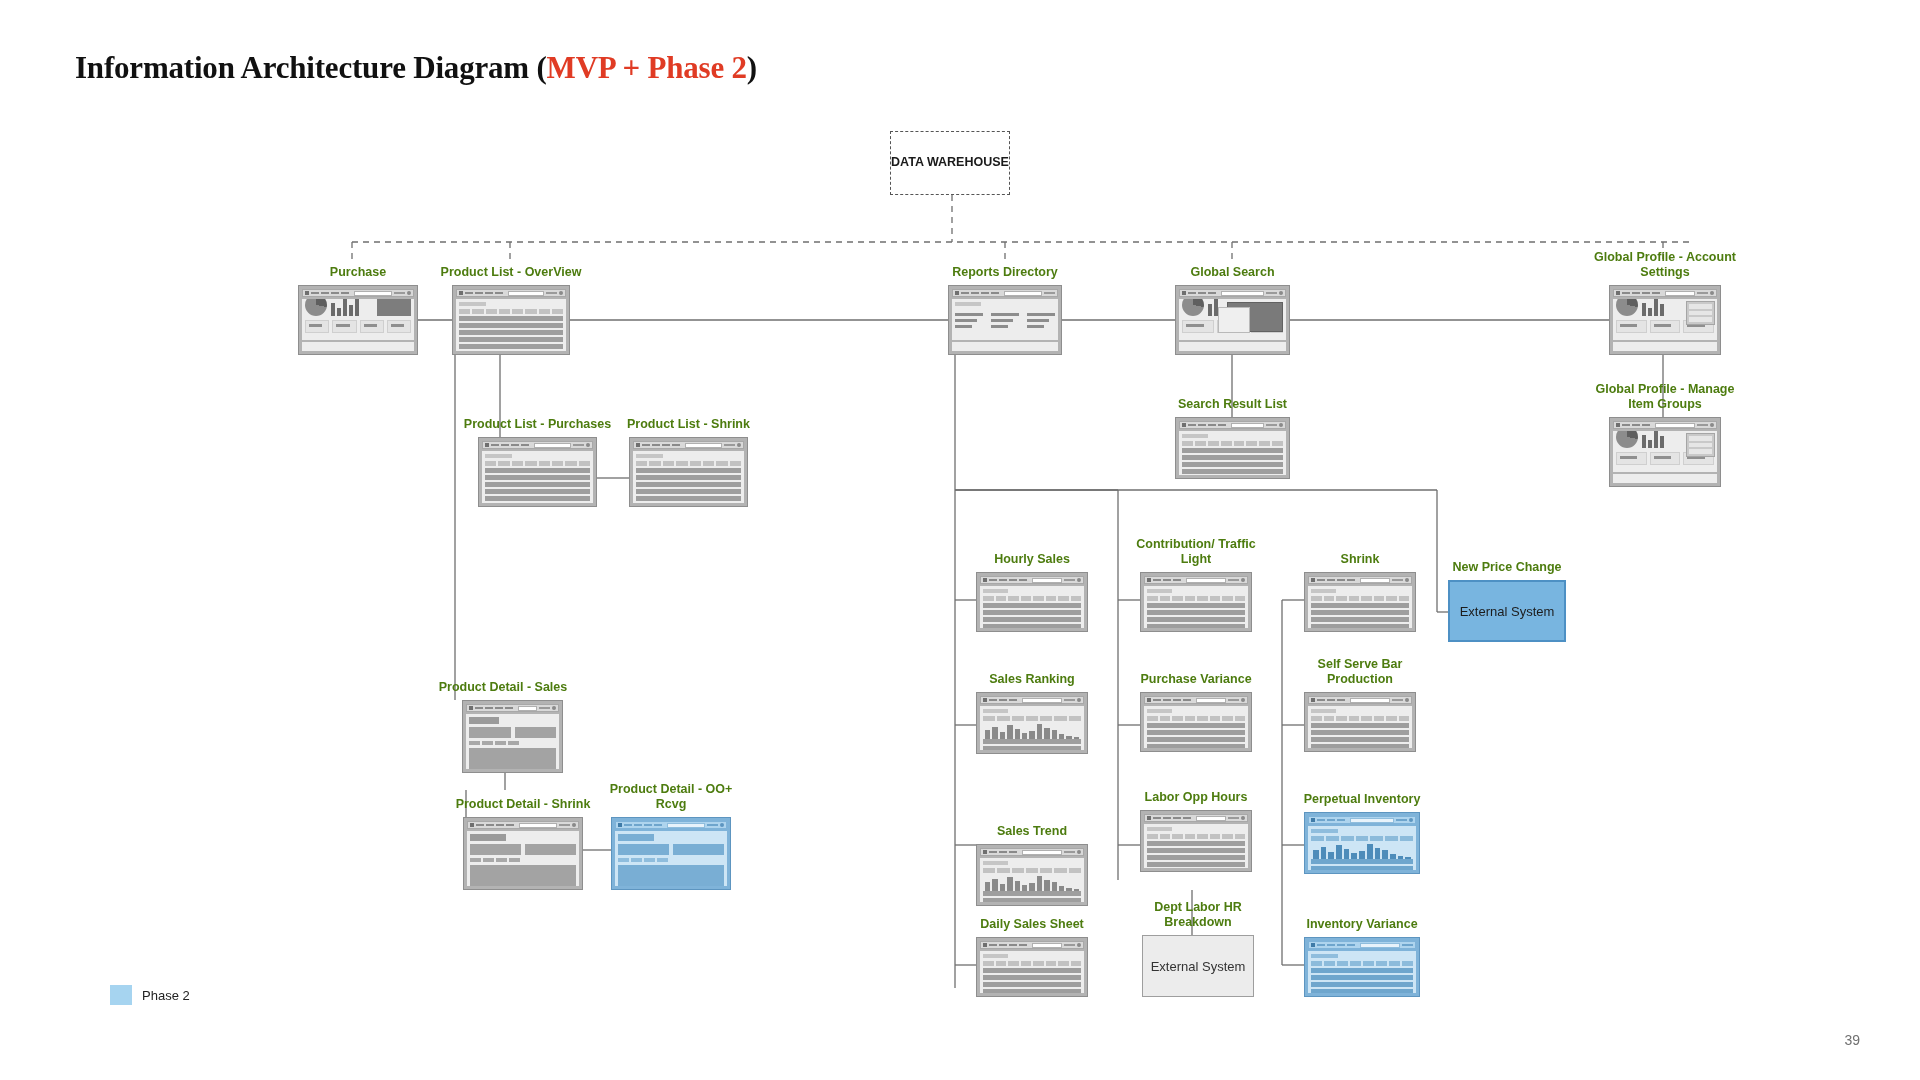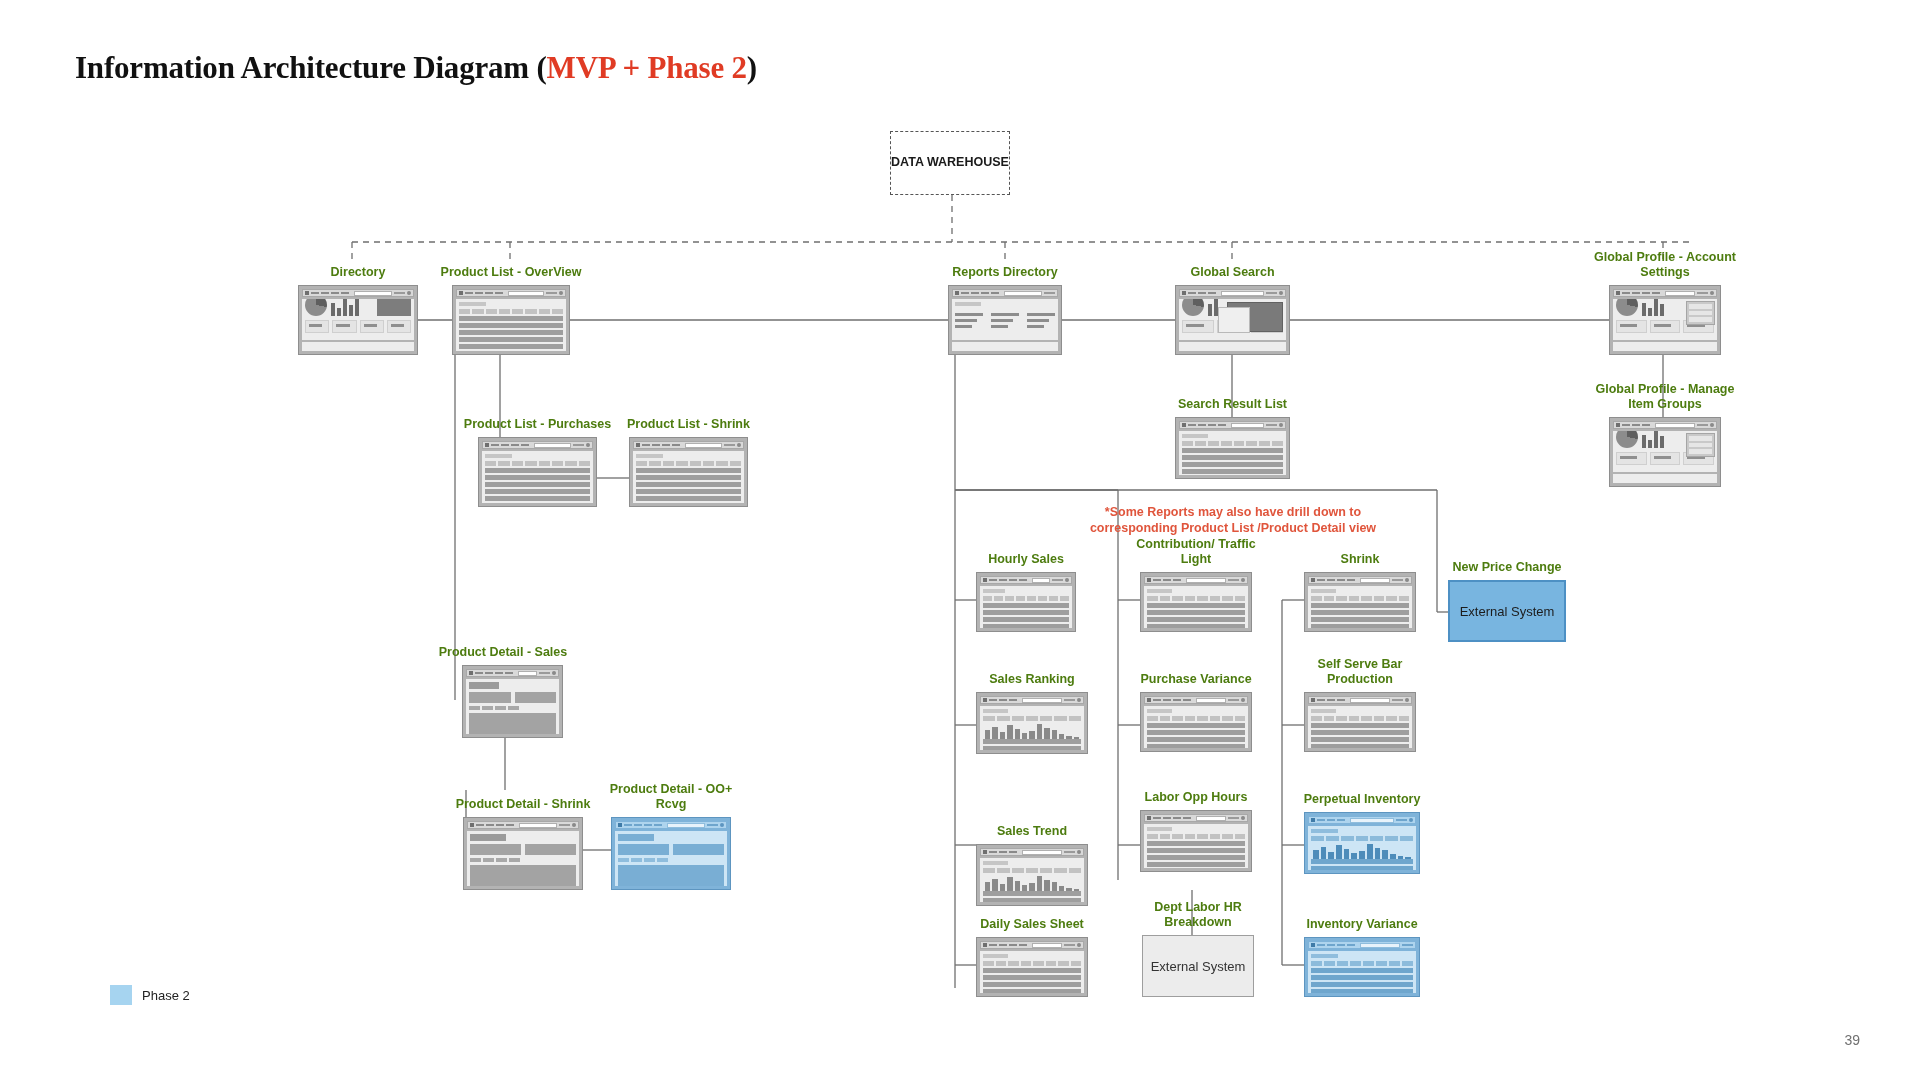--- a/index.html
+++ b/index.html
@@ -219,21 +219,21 @@
       <path d="M1437,600 L1437,612"></path>
       <path d="M1437,612 L1448,612"></path>
     </g>
   </svg>
 
   <div class="dw" style="left:890px; top:131px; width:120px; height:64px;">
     <span>DATA WAREHOUSE</span>
   </div>
 
   <div class="node" style="left:298px; top:285px; width:120px; height:70px;">
-    <div class="label">Directory</div>
+    <div class="label">Purchase</div>
     <div class="wf">
       <div class="bar">
         <span class="sq"></span>
         <span class="tab"></span>
           <span class="tab"></span>
         <span class="tab"></span>
           <span class="tab"></span>
         <span class="addr"></span>
         <span class="dots"></span>
         <span class="gear"></span>
@@ -467,21 +467,21 @@
             <i></i>
             <i></i>
             <i></i>
             <i></i>
             <i></i>
           </div>
       </div>
     </div>
   </div>
 
-  <div class="node" style="left:443px; top:665px; width:120px; height:73px;padding-left:19px;">
+  <div class="node" style="left:443px; top:700px; width:120px; height:73px;padding-left:19px;">
     <div class="label wrap">Product Detail - Sales</div>
     <div class="wf">
       <div class="bar">
         <span class="sq"></span>
         <span class="tab"></span>
           <span class="tab"></span>
         <span class="tab"></span>
           <span class="tab"></span>
         <span class="addr"></span>
         <span class="dots"></span>
@@ -629,23 +629,22 @@
         <div class="sidepanel">
             <i></i>
             <i></i>
             <i></i>
           </div>
       </div>
       <div class="foot"></div>
     </div>
   </div>
 
-  <div class="note" style="left:1068px; top:504px;">*Some Reports may also have drill down to corresponding Product List /Product Detail view</div>
-
-  <div class="node" style="left:976px; top:572px; width:100px; height:60px;">
+
+  <div class="node" style="left:976px; top:572px; width:112px; height:60px;">
     <div class="label">Hourly Sales</div>
     <div class="wf">
       <div class="bar">
         <span class="sq"></span>
         <span class="tab"></span>
           <span class="tab"></span>
         <span class="tab"></span>
           <span class="tab"></span>
         <span class="addr"></span>
         <span class="dots"></span>

